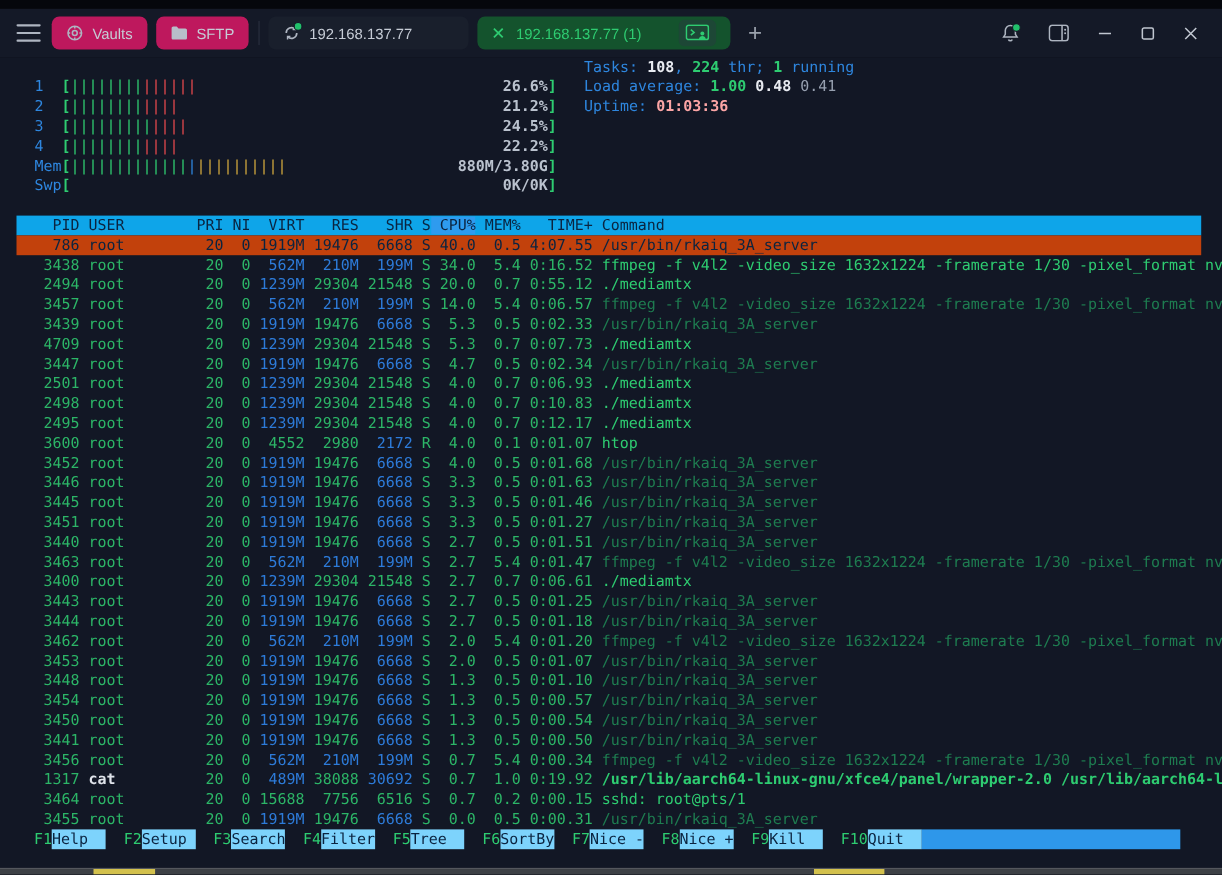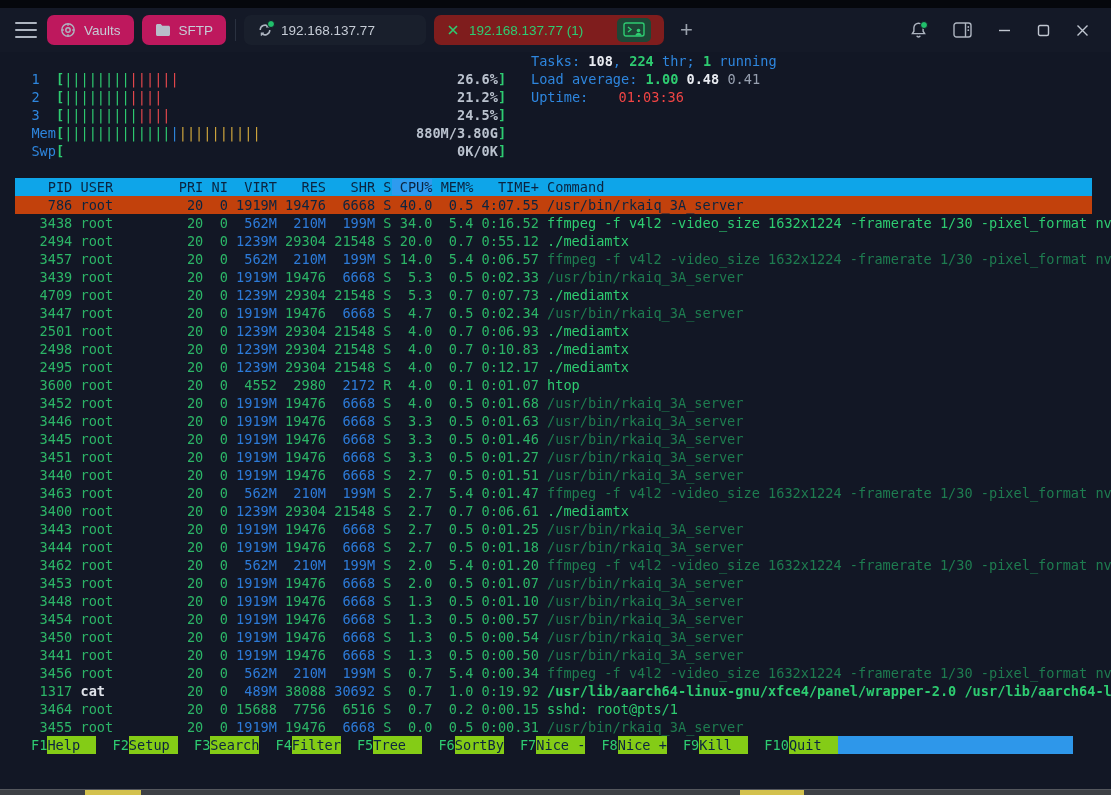--- a/index.html
+++ b/index.html
@@ -5,21 +5,21 @@
   html,body{margin:0;padding:0;background:#0a0d14;}
   body{width:1111px;height:795px;position:relative;overflow:hidden;font-family:"Liberation Sans",sans-serif;}
 
   
   .top-strip{position:absolute;left:0;top:0;width:1111px;height:8px;background:#05070c;}
   .chrome{position:absolute;left:0;top:8px;width:1111px;height:44px;background:#141927;display:flex;align-items:center;}
   .hamburger{width:22px;height:16px;margin-left:15px;display:flex;flex-direction:column;justify-content:space-between;cursor:pointer;}
   .hamburger i{display:block;height:2px;background:#aeb5c1;border-radius:1px;}
   .pill{height:30px;border-radius:7px;background:#be185d;display:flex;align-items:center;padding:0 13px;color:#c6ccd6;font-size:13.5px;gap:8px;}
   .pill.tab3{background:#191f2c;width:156px;}
-  .pill.active-tab{background:#7f1d1d;color:#2ecc71;width:204px;justify-content:flex-start;}
+  .pill.active-tab{background:#14532d;color:#2ecc71;width:204px;justify-content:flex-start;}
   .sep{width:1px;height:22px;background:#2a3140;margin-left:9px;}
   .ml8{margin-left:8px;} .ml10{margin-left:10px;}
   .icon-wrap{position:relative;display:flex;align-items:center;}
   .dot{position:absolute;width:6px;height:6px;border-radius:50%;background:#21c06b;top:-2px;right:-2px;border:1px solid #141927;}
   .term-icon-box{margin-left:auto;width:34px;height:24px;border-radius:5px;background:#1d4736;display:flex;align-items:center;justify-content:center;}
   .plus{margin-left:16px;color:#9aa1ac;font-size:22px;font-weight:400;cursor:pointer;line-height:1;}
   .win-controls{margin-left:auto;display:flex;align-items:center;gap:26px;margin-right:22px;}
   .wc{cursor:pointer;display:flex;align-items:center;position:relative;}
 
   
@@ -40,28 +40,28 @@
   .g{color:#2cb567;}       
   .mb{color:#2d7bd9;}      
   .cd{color:#1e7c50;}      
   .cb{color:#2ecc71;}      
   .bold{font-weight:700;}
   .wh{color:#dfe3ea;font-weight:700;}
   .bl{color:#2e86de;}
   .whb{color:#e8ebf1;font-weight:700;}
   .grb{color:#2ecc71;font-weight:700;}
   .gy{color:#97a0b0;}
-  .bbb{color:#ef4444;font-weight:400;margin-left:22px;}
+  .bbb{color:#fca5a5;font-weight:700;}
   .gb{color:#2ecc71;font-weight:700;}  
   .pg{color:#2ecc71;} .pr{color:#e5484d;} .pb{color:#2e86de;} .py{color:#cfa63d;}
   .pct{color:#bac2ce;font-weight:700;}
 
   .fbar{display:flex;height:18px;white-space:pre;}
   .fk-key{color:#2ecc71;margin-left:16px;}
-  .fk-lab{background:#84cc16;color:#0b2440;cursor:pointer;text-align:center;}
+  .fk-lab{background:#7dd3fc;color:#0b2440;cursor:pointer;text-align:center;}
   .fk-fill{flex:1;background:#2e97ea;margin-right:19px;}
 
   .bottom-strip{position:absolute;left:0;top:789px;width:1111px;height:6px;background:#3d4045;border-top:1px solid #54575d;}
   .yseg{position:absolute;top:790px;height:5px;background:#d3c14d;}
 </style>
 </head>
 <body>
 
 <div class="top-strip"></div>
 
@@ -159,20 +159,21 @@
     </span>
   </div>
 </div>
 
 <div class="term">
   <div class="content">
     <div id="meters">
         <div class="mline"><span>  </span><span class="bl">1  </span><span class="gb">[</span><span class="pg">||||||||</span><span class="pr">||||||</span><span>                                  </span><span class="pct">26.6%</span><span class="gb">]</span></div>
         <div class="mline"><span>  </span><span class="bl">2  </span><span class="gb">[</span><span class="pg">||||||||</span><span class="pr">||||</span><span>                                    </span><span class="pct">21.2%</span><span class="gb">]</span></div>
         <div class="mline"><span>  </span><span class="bl">3  </span><span class="gb">[</span><span class="pg">|||||||||</span><span class="pr">||||</span><span>                                   </span><span class="pct">24.5%</span><span class="gb">]</span></div>
+        <div class="mline"><span>  </span><span class="bl">4  </span><span class="gb">[</span><span class="pg">||||||||</span><span class="pr">||||</span><span>                                    </span><span class="pct">22.2%</span><span class="gb">]</span></div>
         <div class="mline"><span>  </span><span class="bl">Mem</span><span class="gb">[</span><span class="pg">|||||||||||||</span><span class="pb">|</span><span class="py">||||||||||</span><span>                   </span><span class="pct">880M/3.80G</span><span class="gb">]</span></div>
         <div class="mline"><span>  </span><span class="bl">Swp</span><span class="gb">[</span><span>                                                </span><span class="pct">0K/0K</span><span class="gb">]</span></div>
       </div>
     <div class="spacer"></div>
     <div id="table">
         <div class="trow thead"><span>    PID</span><span> USER       </span><span> PRI</span><span> NI</span><span>  VIRT</span><span>   RES</span><span>   SHR</span><span> S</span><span class="sort"> CPU%</span><span> MEM%</span><span>   TIME+</span><span> </span><span>Command</span></div>
         <div class="trow sel"><span class="g">    786</span><span class="g"> root       </span><span class="g">  20</span><span class="g">  0</span><span class="mb"> 1919M</span><span class="g"> 19476</span><span class="mb">  6668</span><span class="g"> S</span><span class="g"> 40.0</span><span class="g">  0.5</span><span class="g"> 4:07.55</span><span> </span><span class="cb">/usr/bin/rkaiq_3A_server</span></div>
         <div class="trow"><span class="g">   3438</span><span class="g"> root       </span><span class="g">  20</span><span class="g">  0</span><span class="mb">  562M</span><span class="mb">  210M</span><span class="mb">  199M</span><span class="g"> S</span><span class="g"> 34.0</span><span class="g">  5.4</span><span class="g"> 0:16.52</span><span> </span><span class="cb">ffmpeg -f v4l2 -video_size 1632x1224 -framerate 1/30 -pixel_format nv2</span></div>
         <div class="trow"><span class="g">   2494</span><span class="g"> root       </span><span class="g">  20</span><span class="g">  0</span><span class="mb"> 1239M</span><span class="g"> 29304</span><span class="g"> 21548</span><span class="g"> S</span><span class="g"> 20.0</span><span class="g">  0.7</span><span class="g"> 0:55.12</span><span> </span><span class="cb">./mediamtx</span></div>
         <div class="trow"><span class="g">   3457</span><span class="g"> root       </span><span class="g">  20</span><span class="g">  0</span><span class="mb">  562M</span><span class="mb">  210M</span><span class="mb">  199M</span><span class="g"> S</span><span class="g"> 14.0</span><span class="g">  5.4</span><span class="g"> 0:06.57</span><span> </span><span class="cd">ffmpeg -f v4l2 -video_size 1632x1224 -framerate 1/30 -pixel_format nv2</span></div>

